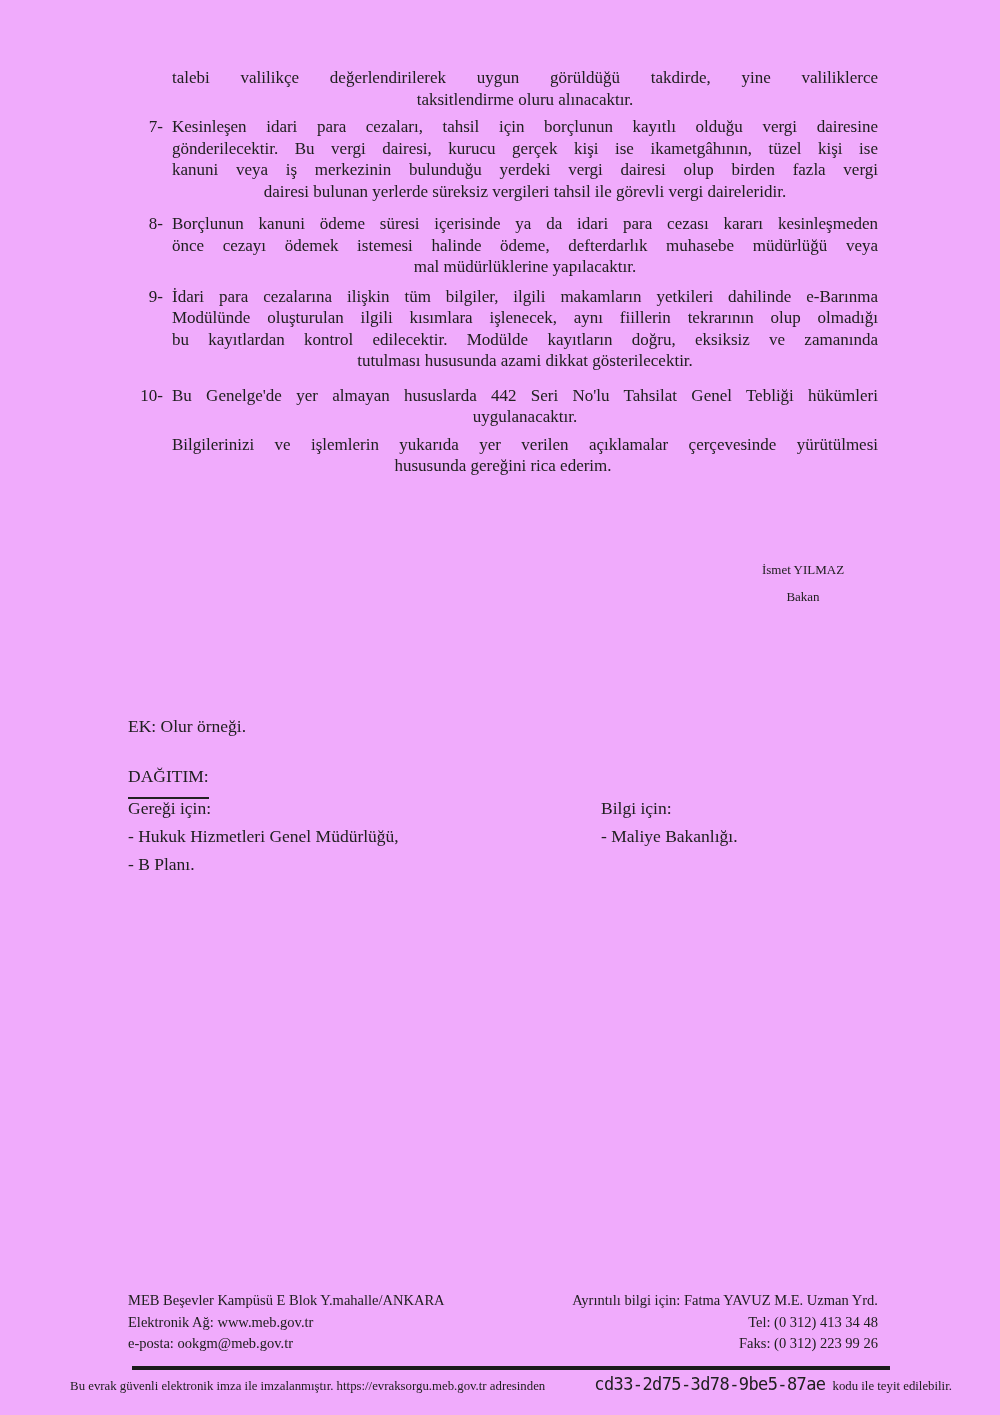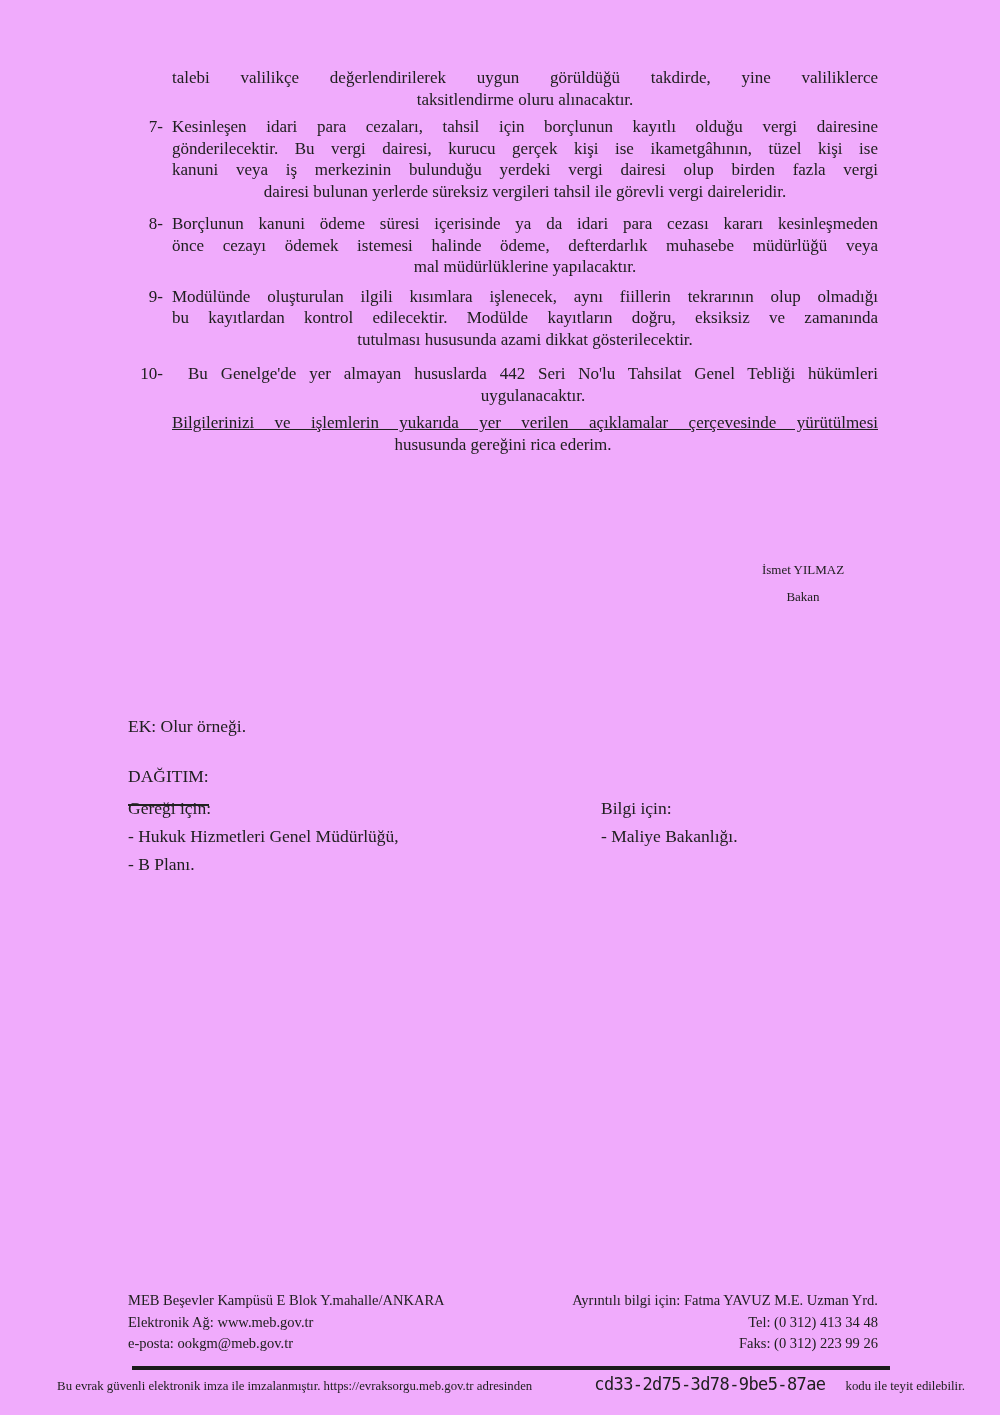--- a/index.html
+++ b/index.html
@@ -18,54 +18,54 @@
     position: absolute; left: 128px; top: 67px; width: 750px;
     font-size: 17px; line-height: 21.5px;
   }
   .jline { text-align: justify; text-align-last: justify; }
   .pline { text-align: center; }
   .cont { margin-left: 44px; margin-bottom: 6px; }
   .item { display: flex; }
   .m7  { margin-bottom: 11px; }
   .m8  { margin-bottom: 8px;  }
   .m9  { margin-bottom: 13px; }
-  .m10 { margin-bottom: 6px; gap: 16px;  }
+  .m10 { margin-bottom: 6px;  }
   .num { flex: 0 0 44px; box-sizing: border-box; text-align: right; padding-right: 9px; }
   .itext { flex: 1; min-width: 0; }
-  .closing .first { text-indent: 44px; text-decoration: underline; }
+  .closing .first { text-indent: 44px; }
 
   
   .signature {
     position: absolute; left: 683px; top: 556px; width: 240px;
     text-align: center; font-size: 13px; line-height: 27px;
   }
 
   
   .attachment { position: absolute; left: 128px; top: 716px; font-size: 17.5px; }
 
   
   .dagitim { position: absolute; left: 128px; top: 766px; font-size: 17.5px; }
-  .dagitim span { display: inline-block; border-bottom: 2px solid #222; padding-bottom: 17px; }
+  .dagitim span { display: inline-block; border-bottom: 2px solid #222; padding-bottom: 10px; }
   .dist-col { position: absolute; font-size: 17.5px; line-height: 28px; }
   .dist-left  { left: 128px; top: 794px; }
   .dist-right { left: 601px; top: 794px; }
 
   
   .footer {
     position: absolute; left: 128px; top: 1290px; width: 750px;
     font-size: 14.5px; line-height: 21.5px;
     display: flex; justify-content: space-between;
   }
   .footer .right { text-align: right; }
 
   
   .rule { position: absolute; left: 132px; top: 1366px; width: 758px; height: 4px; background: #1b1b1b; }
   .verify {
     position: absolute; left: 120px; top: 1374px; width: 782px;
-    display: flex; justify-content: center; align-items: baseline; gap: 20px;
+    display: flex; justify-content: center; align-items: baseline; gap: 7px;
     white-space: nowrap;
   }
   .verify .small { font-size: 12.8px; }
   .verify .code  { font-size: 17px; font-family: "DejaVu Sans Mono", monospace; letter-spacing: -0.6px; margin-left: 42px; }
 </style>
 </head>
 <body>
 
 <div class="page">
 
@@ -91,20 +91,21 @@
       <div class="itext">
         <div class="jline">Borçlunun kanuni ödeme süresi içerisinde ya da idari para cezası kararı kesinleşmeden</div>
         <div class="jline">önce cezayı ödemek istemesi halinde ödeme, defterdarlık muhasebe müdürlüğü veya</div>
         <div class="pline">mal müdürlüklerine yapılacaktır.</div>
       </div>
     </div>
 
     <div class="item m9">
       <div class="num">9-</div>
       <div class="itext">
+        <div class="jline">İdari para cezalarına ilişkin tüm bilgiler, ilgili makamların yetkileri dahilinde e-Barınma</div>
         <div class="jline">Modülünde oluşturulan ilgili kısımlara işlenecek, aynı fiillerin tekrarının olup olmadığı</div>
         <div class="jline">bu kayıtlardan kontrol edilecektir. Modülde kayıtların doğru, eksiksiz ve zamanında</div>
         <div class="pline">tutulması hususunda azami dikkat gösterilecektir.</div>
       </div>
     </div>
 
     <div class="item m10">
       <div class="num">10-</div>
       <div class="itext">
         <div class="jline">Bu Genelge'de yer almayan hususlarda 442 Seri No'lu Tahsilat Genel Tebliği hükümleri</div>

